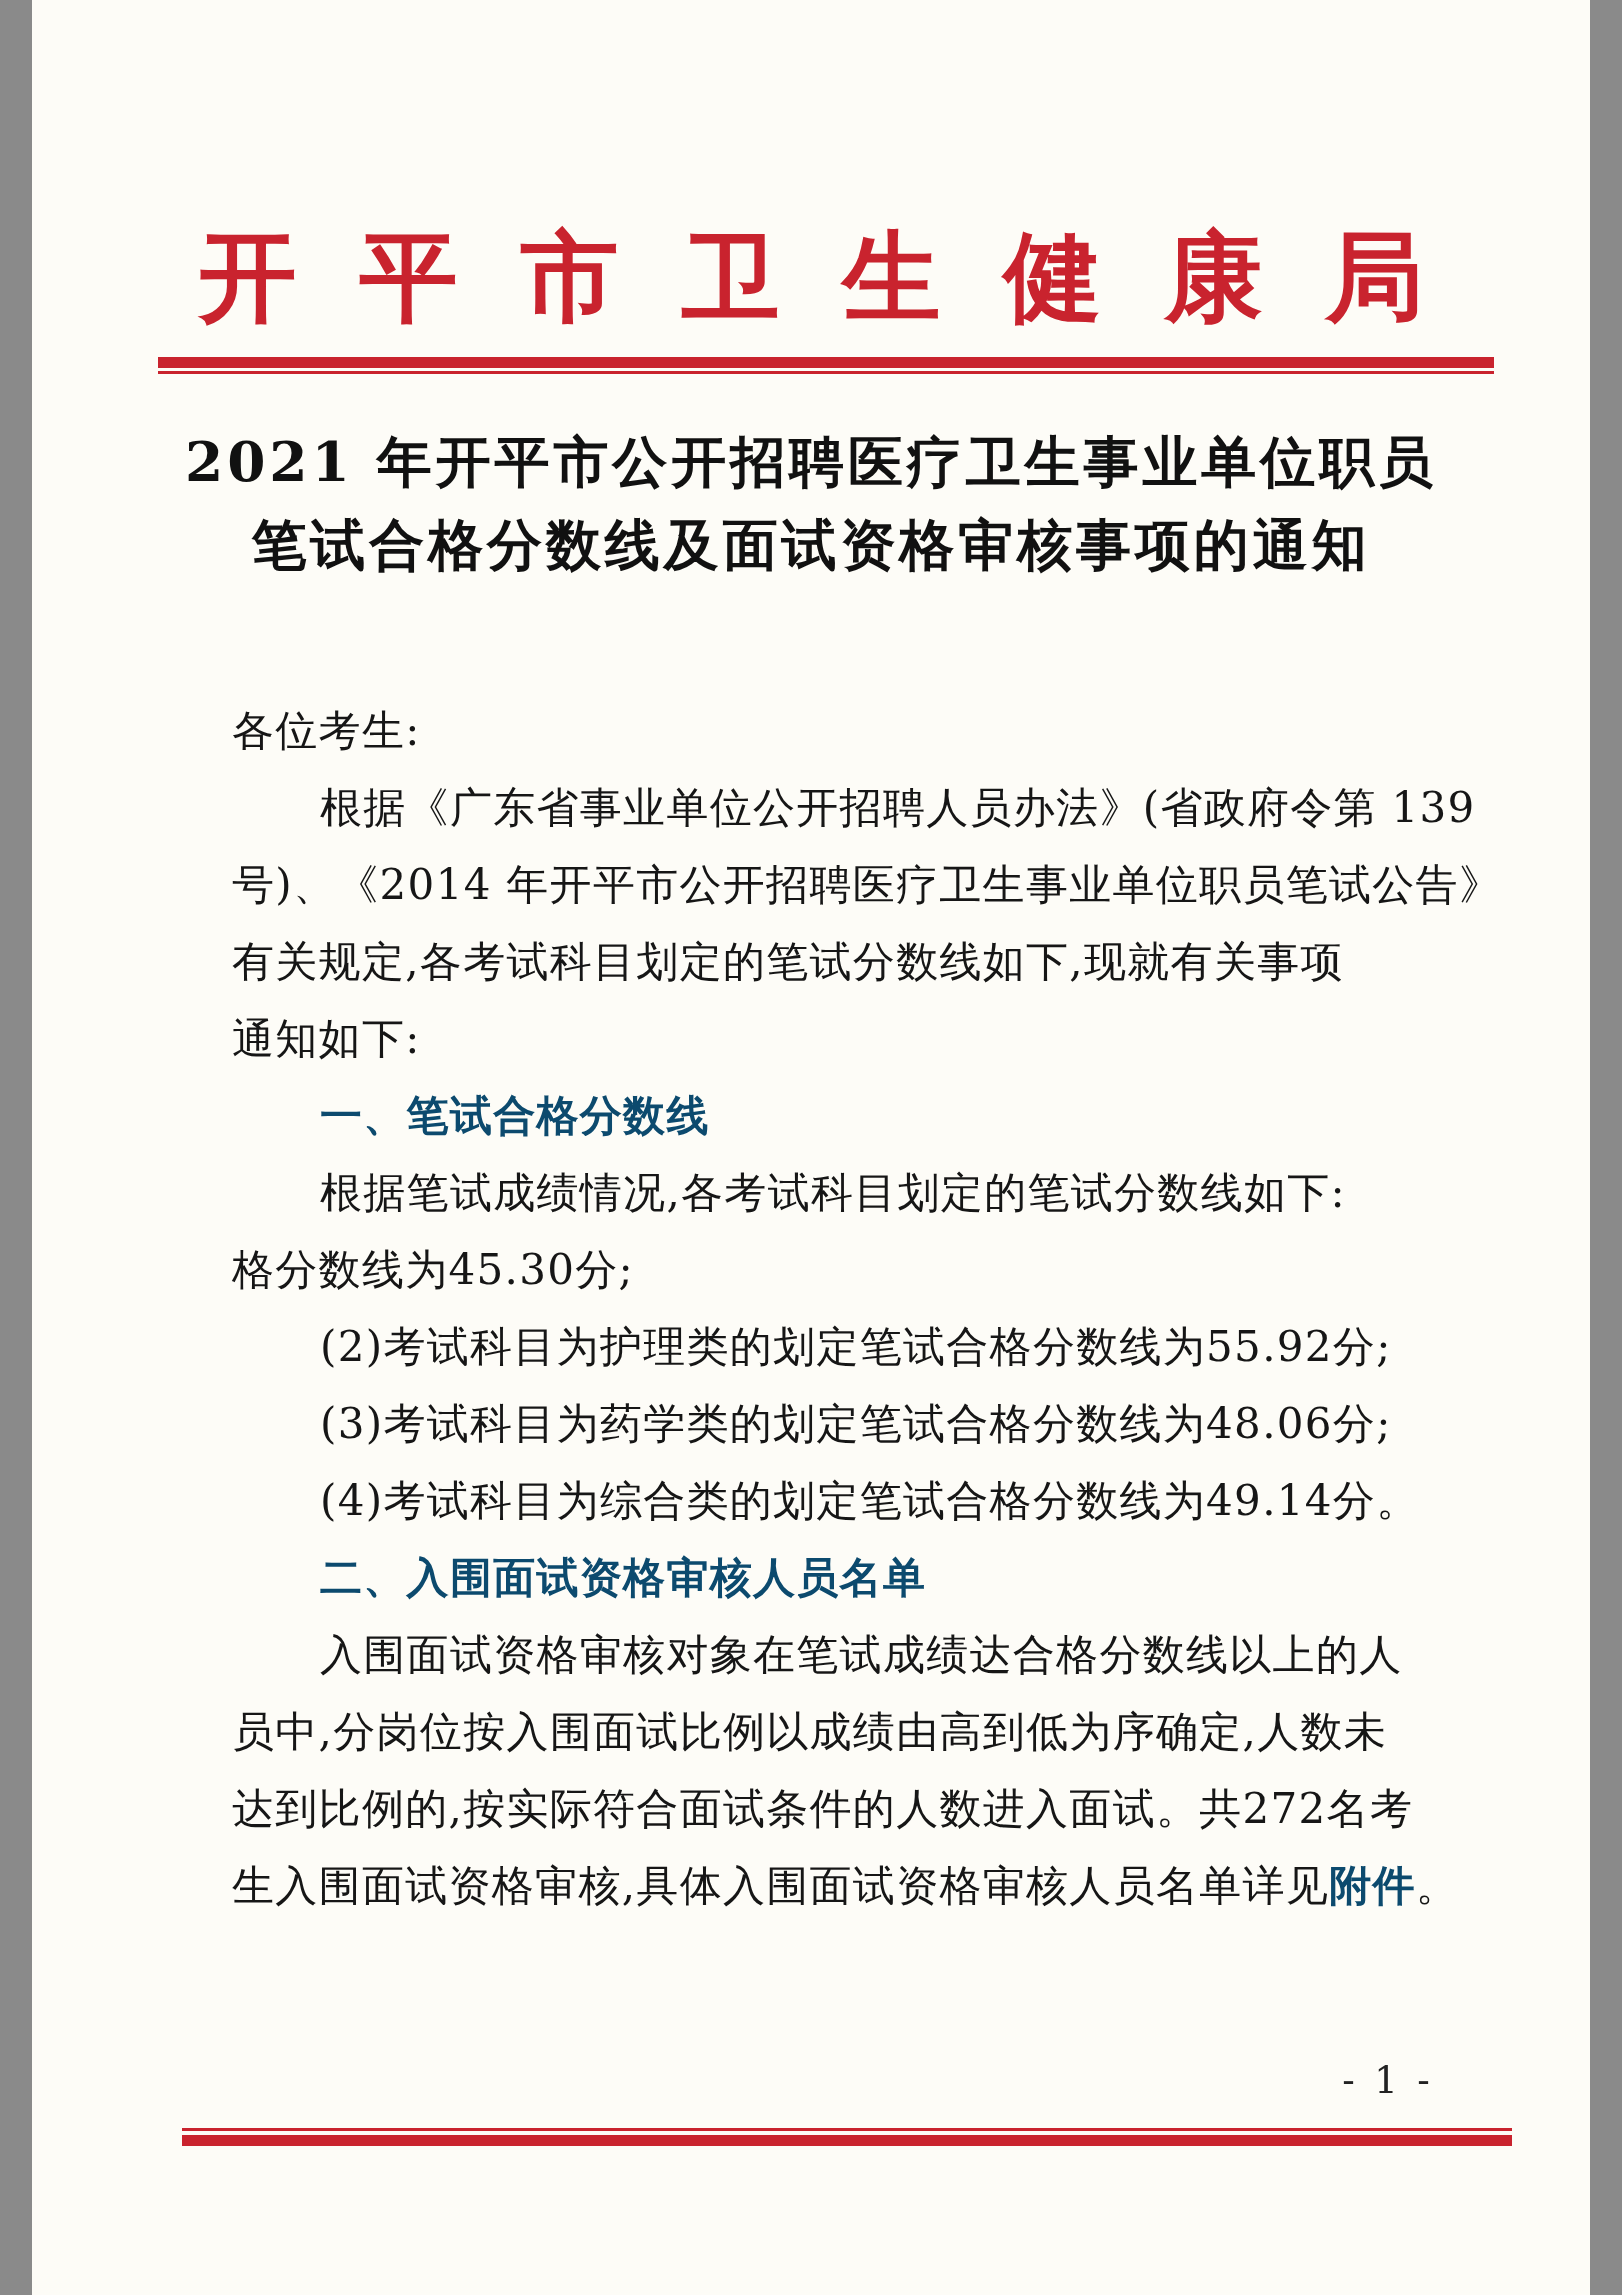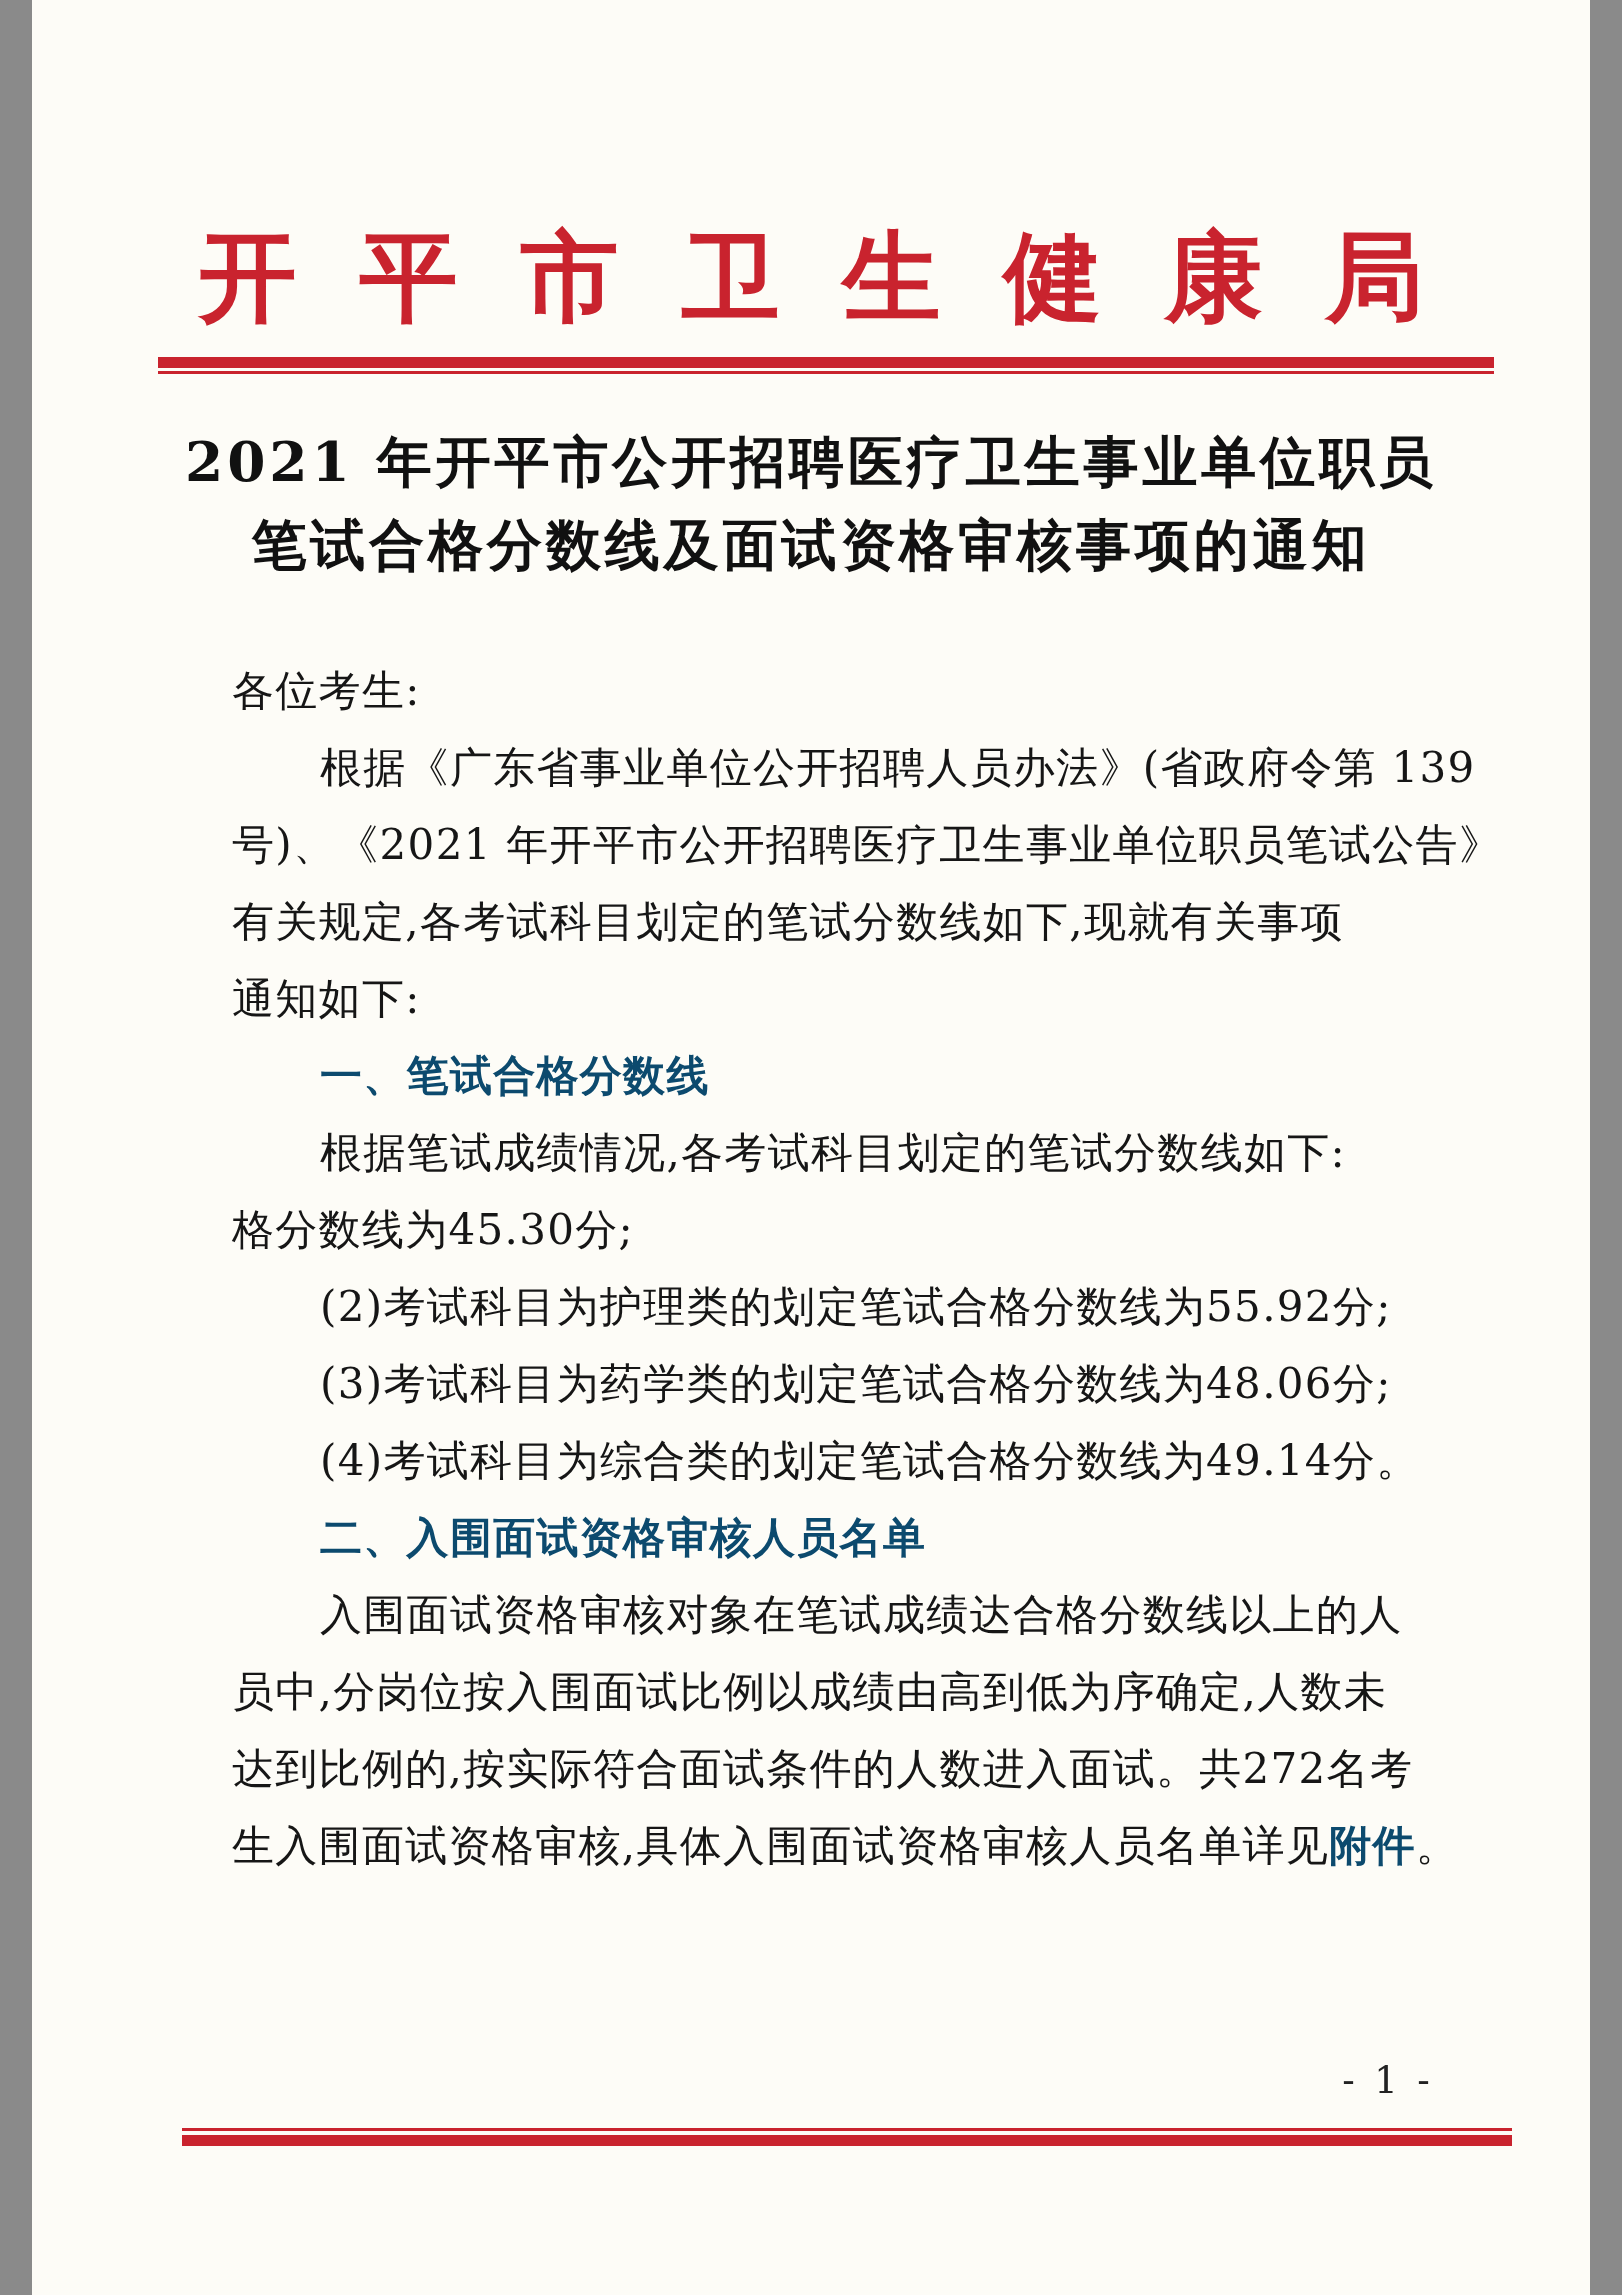--- a/index.html
+++ b/index.html
@@ -60,21 +60,21 @@
     line-height: 83px;
     font-weight: bold;
     letter-spacing: 3.9px;
     color: #111;
     white-space: nowrap;
   }
 
   
   .body-text {
     position: absolute;
-    top: 652px;
+    top: 692px;
     left: 200px;
     width: 1250px;
     font-size: 42px;
     line-height: 77px;
     letter-spacing: 1.3px;
     color: #161616;
   }
   .body-text .line {
     white-space: nowrap;
   }
@@ -129,21 +129,21 @@
 
   <div class="doc-title">
     <div>2021 年开平市公开招聘医疗卫生事业单位职员</div>
     <div>笔试合格分数线及面试资格审核事项的通知</div>
   </div>
 
   <div class="body-text">
     <div class="line">各位考生:</div>
     <div>
         <div class="line indent"><span>根据《广东省事业单位公开招聘人员办法》(省政府令第 139</span></div>
-        <div class="line"><span>号)、《2021 年开平市公开招聘医疗卫生事业单位职员笔试公告》</span></div>
+        <div class="line"><span>号)、《2014 年开平市公开招聘医疗卫生事业单位职员笔试公告》</span></div>
         <div class="line"><span>有关规定,各考试科目划定的笔试分数线如下,现就有关事项</span></div>
         <div class="line"><span>通知如下:</span></div>
         <div class="line indent bold"><span>一、笔试合格分数线</span></div>
         <div class="line indent"><span>根据笔试成绩情况,各考试科目划定的笔试分数线如下:</span></div>
         <div class="line"><span>格分数线为45.30分;</span></div>
         <div class="line indent"><span>(2)考试科目为护理类的划定笔试合格分数线为55.92分;</span></div>
         <div class="line indent"><span>(3)考试科目为药学类的划定笔试合格分数线为48.06分;</span></div>
         <div class="line indent"><span>(4)考试科目为综合类的划定笔试合格分数线为49.14分。</span></div>
         <div class="line indent bold"><span>二、入围面试资格审核人员名单</span></div>
         <div class="line indent"><span>入围面试资格审核对象在笔试成绩达合格分数线以上的人</span></div>

